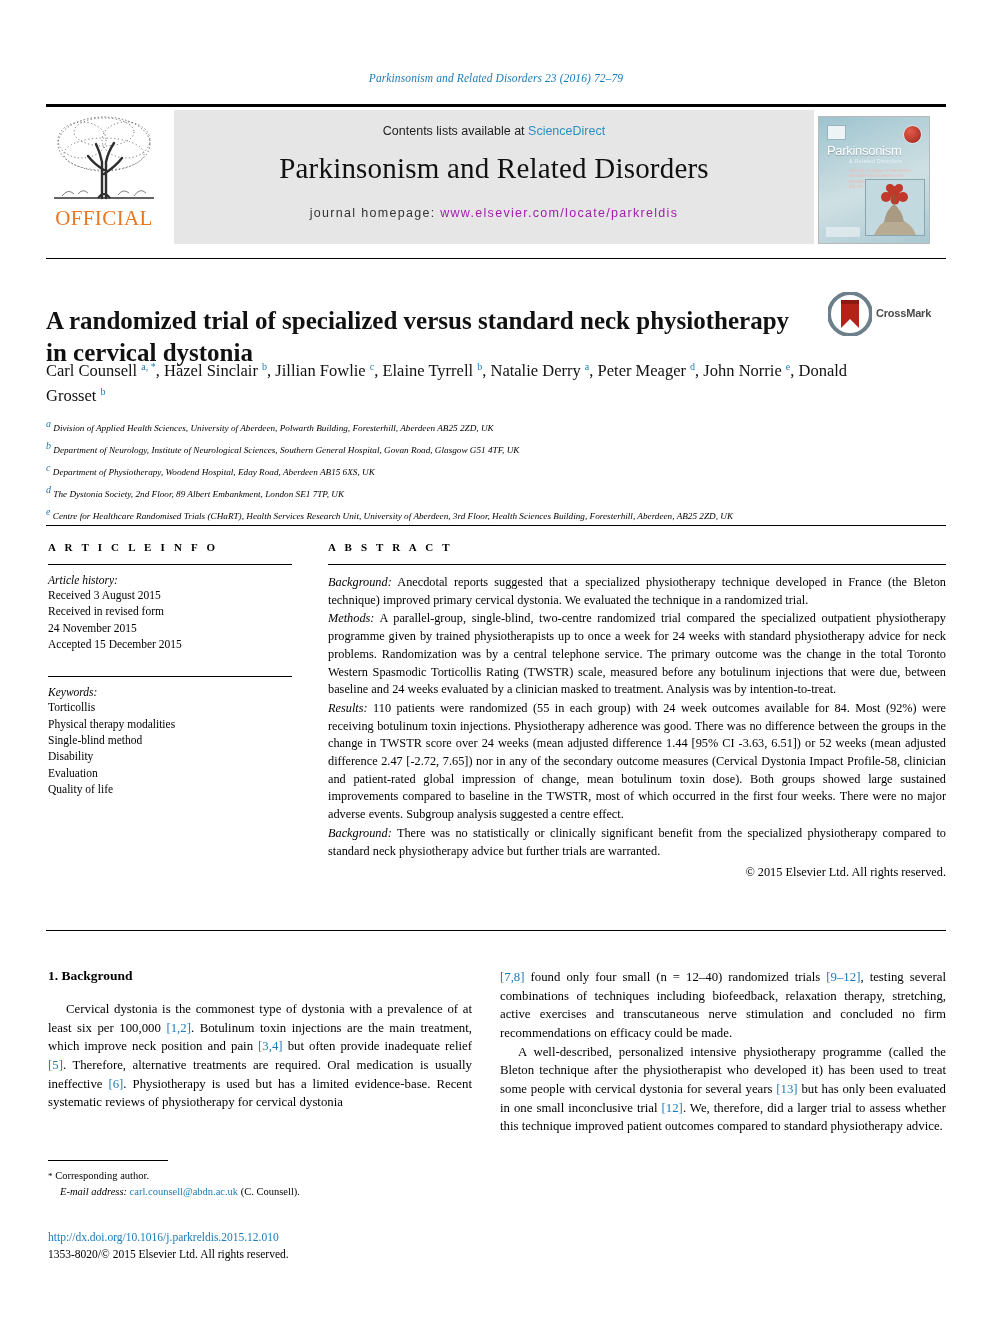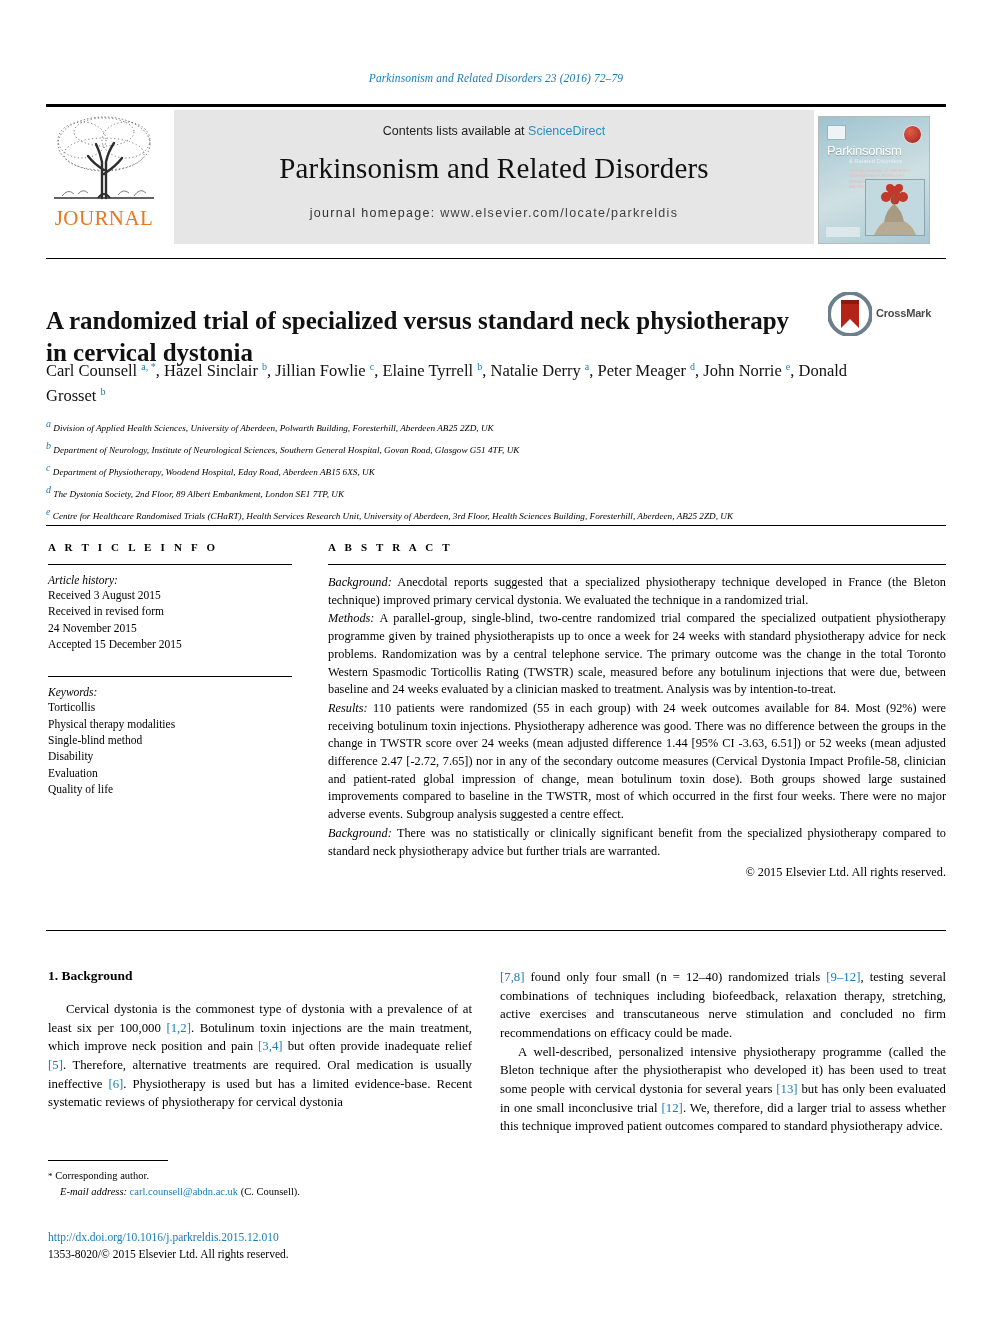--- a/index.html
+++ b/index.html
@@ -97,21 +97,21 @@
   .banner-line3 {
     position: absolute;
     left: 0; top: 96px;
     width: 640px;
     text-align: center;
     font-family: "Liberation Sans", sans-serif;
     font-size: 12.5px;
     letter-spacing: 1.3px;
     color: #333;
   }
-  .banner-line3 .url { color: #404040; }
+  .banner-line3 .url { color: #a21caf; }
 
   
   .cover {
     position: absolute;
     left: 772px; top: 12px;
     width: 110px; height: 126px;
     border: 1px solid #b9b9b9;
     background: linear-gradient(160deg,#9dc3cf 0%, #b9d3da 30%, #cfe0e3 55%, #a9c8d2 100%);
     overflow: hidden;
   }
@@ -363,21 +363,21 @@
           <path d="M50 88 Q56 80 62 88" stroke="#2e2e2e" stroke-width="2" fill="none"></path>
           <line x1="6" y1="88" x2="106" y2="88" stroke="#2e2e2e" stroke-width="1.6"></line>
           <g stroke="#4a4a4a" stroke-width="0.7" fill="none">
             <path d="M14 86 q6 -8 12 -2"></path>
               <path d="M86 86 q6 -9 12 -3"></path>
             <path d="M30 84 q5 -6 10 -1"></path>
               <path d="M70 85 q5 -7 11 -2"></path>
           </g>
         </svg>
       </div>
-      <div class="elsevier-word">JOURNAL</div>
+      <div class="elsevier-word">OFFICIAL</div>
     </div>
 
     <div class="banner">
       <div class="banner-line1">
         <span>Contents lists available at </span><span class="sd-link">ScienceDirect</span>
       </div>
       <div class="banner-title">Parkinsonism and Related Disorders</div>
       <div class="banner-line3">
         <span>journal homepage: </span><span class="url">www.elsevier.com/locate/parkreldis</span>
       </div>

